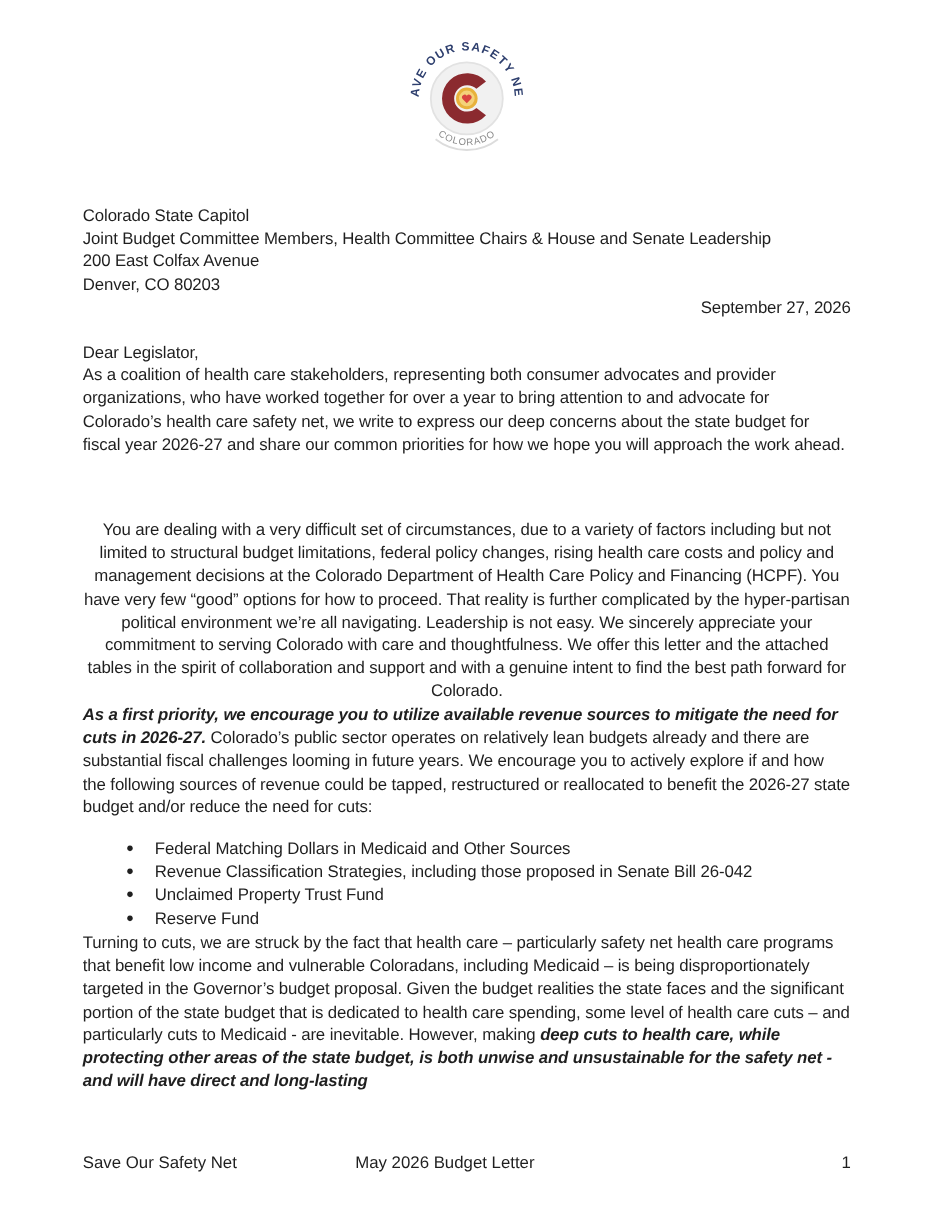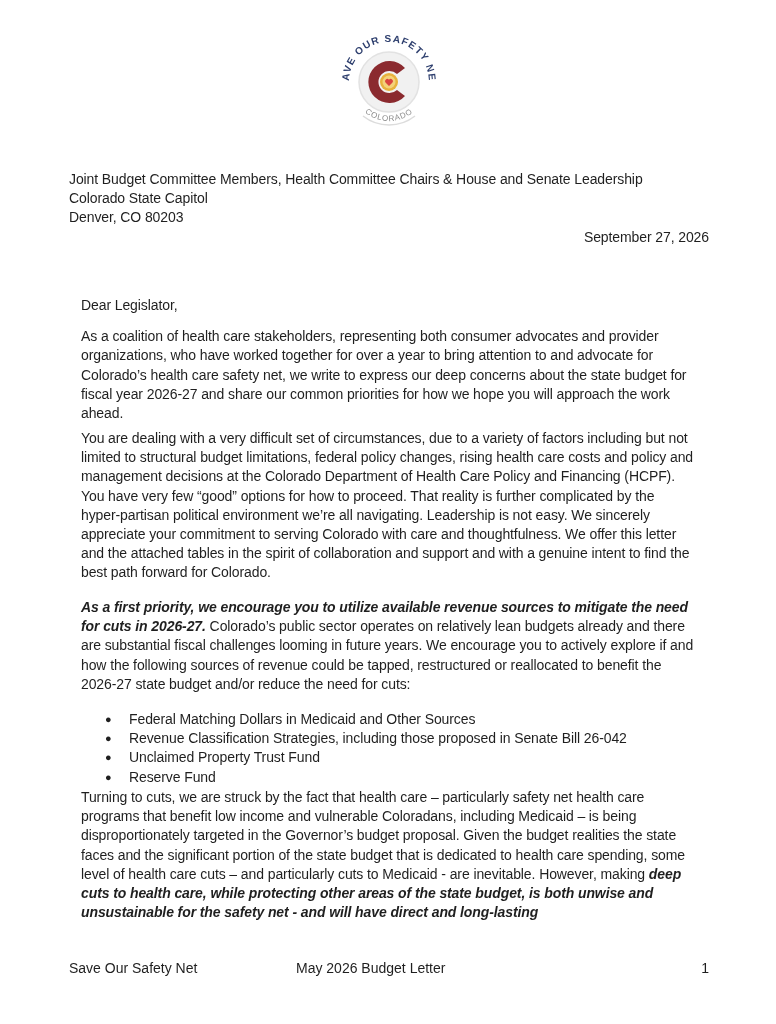--- a/index.html
+++ b/index.html
@@ -10,21 +10,21 @@
   }
   .logo {
     position: absolute; left: 333px; top: 20px; width: 112px; height: 112px;
   }
   .text-block {
     position: absolute; left: 69px; width: 640px;
     font-size: 14px; line-height: 19.2px; letter-spacing: -0.1px;
   }
   .addr-line { white-space: nowrap; }
   .date { text-align: right; }
-  p { margin: 12px; }
+  p { margin: 0; }
   ul.bullets { margin: 16px; padding-left: 44px; list-style: none; }
   ul.bullets li { position: relative; }
   ul.bullets li::before {
     content: "\25CF"; position: absolute; left: -24px; top: 0; font-size: 11px;
   }
   .bi { font-weight: bold; font-style: italic; }
   .footer {
     position: absolute; top: 960px; left: 69px; width: 640px; height: 20px;
     font-size: 14px;
   }
@@ -48,32 +48,33 @@
       <textPath href="#arcBot" startOffset="50%" text-anchor="middle">COLORADO</textPath>
     </text>
     <path d="M 72 48 A 21 21 0 1 0 72 76 L 64 70 A 11 11 0 1 1 64 54 Z" fill="#8b2a2f"></path>
     <circle cx="56" cy="62" r="9" fill="#e8b23c"></circle>
     <circle cx="56" cy="62" r="6.5" fill="#f4d27a"></circle>
     <path d="M 56 66 L 52.5 62.5 A 2 2 0 0 1 56 59.8 A 2 2 0 0 1 59.5 62.5 Z" fill="#d9443f"></path>
   </svg>
 </div>
 
 <div class="text-block" style="top:170px;">
+  <div class="addr-line">Colorado State Capitol</div>
   <div class="addr-line">Joint Budget Committee Members, Health Committee Chairs &amp; House and Senate Leadership</div>
-  <div class="addr-line">Colorado State Capitol</div>
+  <div class="addr-line">200 East Colfax Avenue</div>
   <div class="addr-line">Denver, CO 80203</div>
   <div class="date">September 27, 2026</div>
 </div>
 
 <div class="text-block" style="top:284px;">
   <p>Dear Legislator,</p>
   <p>As a coalition of health care stakeholders, representing both consumer advocates and provider organizations, who have worked together for over a year to bring attention to and advocate for Colorado’s health care safety net, we write to express our deep concerns about the state budget for fiscal year 2026-27 and share our common priorities for how we hope you will approach the work ahead.</p>
 </div>
 
-<div class="text-block" style="top:417px;">
+<div class="text-block" style="top:432px;text-align:center;">
   <p>You are dealing with a very difficult set of circumstances, due to a variety of factors including but not limited to structural budget limitations, federal policy changes, rising health care costs and policy and management decisions at the Colorado Department of Health Care Policy and Financing (HCPF). You have very few “good” options for how to proceed. That reality is further complicated by the hyper-partisan political environment we’re all navigating. Leadership is not easy. We sincerely appreciate your commitment to serving Colorado with care and thoughtfulness. We offer this letter and the attached tables in the spirit of collaboration and support and with a genuine intent to find the best path forward for Colorado.</p>
 </div>
 
 <div class="text-block" style="top:586px;">
   <p><span class="bi">As a first priority, we encourage you to utilize available revenue sources to mitigate the need for cuts in 2026-27.</span><span> Colorado’s public sector operates on relatively lean budgets already and there are substantial fiscal challenges looming in future years. We encourage you to actively explore if and how the following sources of revenue could be tapped, restructured or reallocated to benefit the 2026-27 state budget and/or reduce the need for cuts:</span></p>
   <ul class="bullets">
     <li>Federal Matching Dollars in Medicaid and Other Sources</li>
     <li>Revenue Classification Strategies, including those proposed in Senate Bill 26-042</li>
     <li>Unclaimed Property Trust Fund</li>
     <li>Reserve Fund</li>

